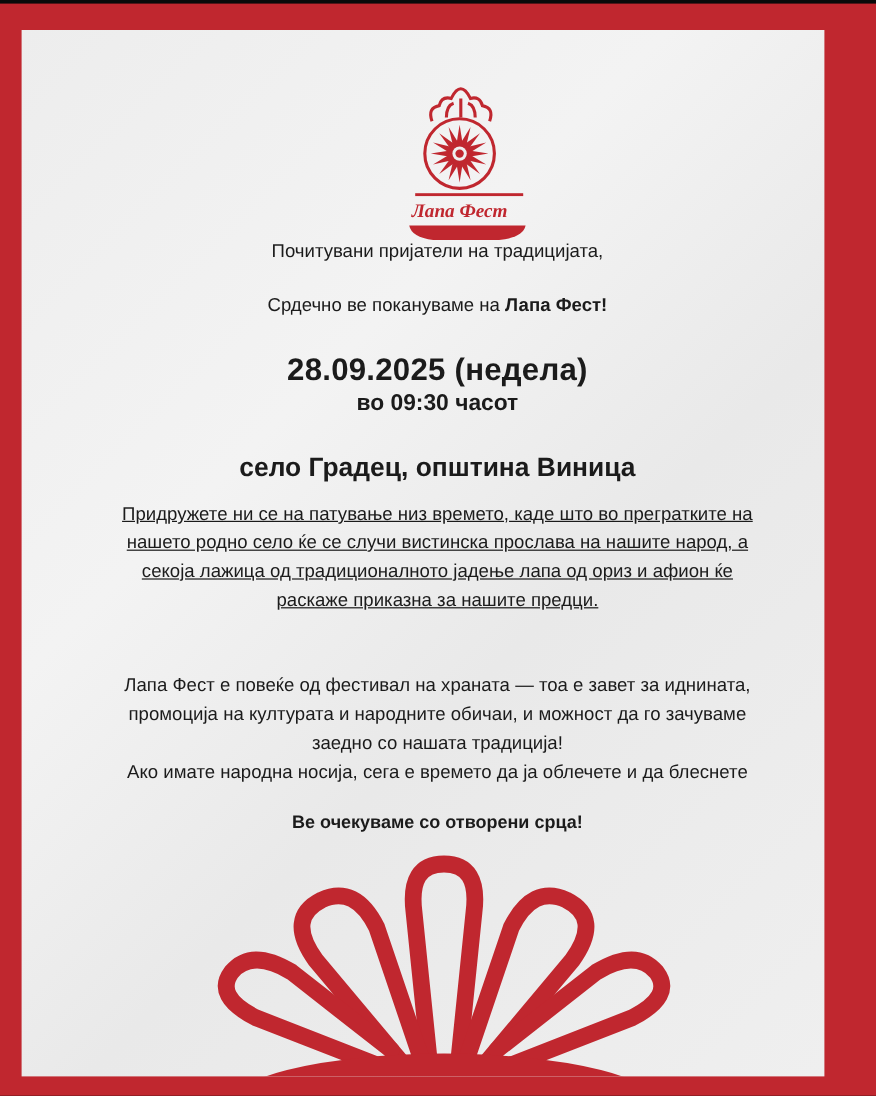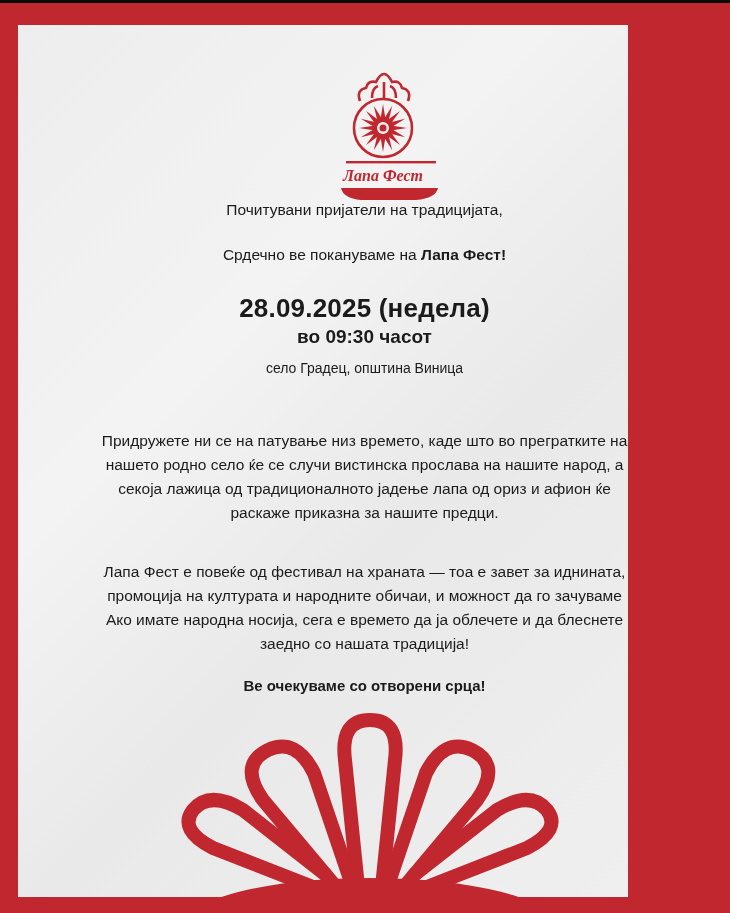--- a/index.html
+++ b/index.html
@@ -6,42 +6,41 @@
   body {
     width: 730px; height: 913px; overflow: hidden;
     background: #0a0a0a;
     font-family: "Liberation Sans", "DejaVu Sans", sans-serif;
   }
   .frame {
     position: absolute; left: 0; top: 3px; width: 730px; height: 910px;
     background: #c0272f;
   }
   .paper {
-    position: absolute; left: 18px; top: 22px; width: 565px; height: 872px;
+    position: absolute; left: 18px; top: 22px; width: 669px; height: 872px;
     background: linear-gradient(135deg, #ededed 0%, #f3f3f3 35%, #e9e9e9 60%, #efefef 100%);
     overflow: hidden;
-    padding-left: 45px;
   }
   .logo {
     position: absolute; left: 298px; top: 35px; width: 136px; height: 150px;
   }
   .logo svg { display: block; }
   .text-block {
     position: absolute; left: 0; width: 693px; text-align: center; color: #1b1b1b;
   }
   .greet { top: 176px; font-size: 15.5px; }
   .invite { top: 221px; font-size: 15.5px; }
   .invite b { font-weight: 700; }
   .date { top: 268px; font-size: 26px; font-weight: 700; letter-spacing: 0.2px; }
   .time { top: 301px; font-size: 19px; font-weight: 700; }
-  .place { top: 335px; font-size: 14px; font-weight: 400; }
+  .place { top: 352px; font-size: 22px; font-weight: 700; }
   .para {
     font-size: 15.5px; line-height: 24px;
   }
-  .para1 { top: 404px; }
+  .para1 { top: 392px; text-decoration: underline; }
   .para2 { top: 535px; }
   .closing { top: 652px; font-size: 15px; font-weight: 700; }
   .ornament {
     position: absolute; left: 0; top: 0; width: 693px; height: 872px; pointer-events: none;
   }
 </style>
 </head>
 <body>
 
 <div class="frame">
@@ -102,22 +101,22 @@
     <div class="text-block para para1">
       <div>Придружете ни се на патување низ времето, каде што во прегратките на</div>
       <div>нашето родно село ќе се случи вистинска прослава на нашите народ, а</div>
       <div>секоја лажица од традиционалното јадење лапа од ориз и афион ќе</div>
       <div>раскаже приказна за нашите предци.</div>
     </div>
 
     <div class="text-block para para2">
       <div>Лапа Фест е повеќе од фестивал на храната — тоа е завет за иднината,</div>
       <div>промоција на културата и народните обичаи, и можност да го зачуваме</div>
+      <div>заедно со нашата традиција!</div>
       <div>Ако имате народна носија, сега е времето да ја облечете и да блеснете</div>
-      <div>заедно со нашата традиција!</div>
     </div>
 
     <div class="text-block closing">Ве очекуваме со отворени срца!</div>
 
     <svg class="ornament" viewBox="0 0 693 872">
       <g fill="none" stroke="#c0272f" stroke-width="14" stroke-linejoin="round" stroke-linecap="round">
 
         <path d="M340 862 L327 735 Q322 695 352 695 Q382 695 377 735 L364 862"></path>
 
         <path d="M318 862 L245 775 Q220 740 250 725 Q278 712 296 748 L334 860"></path>

